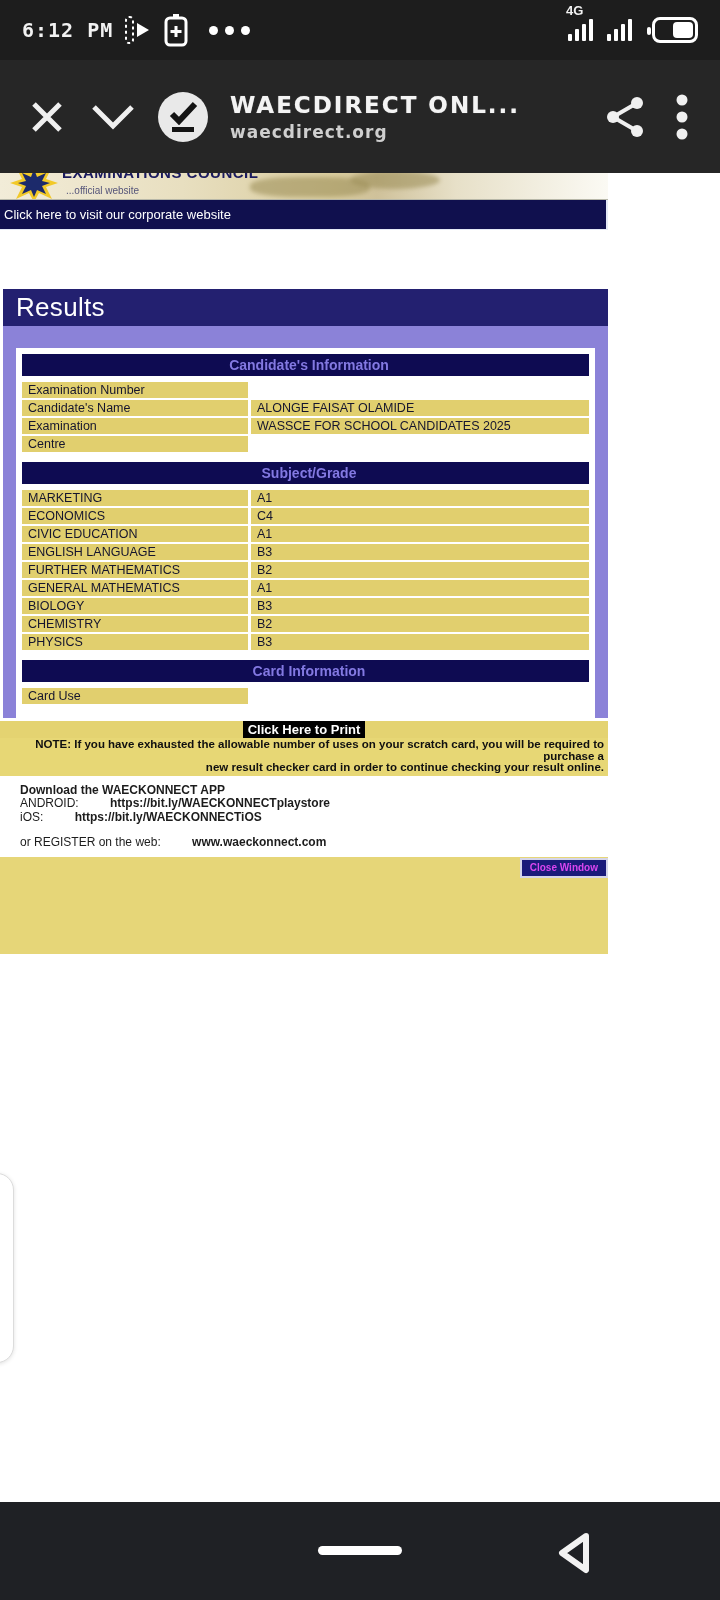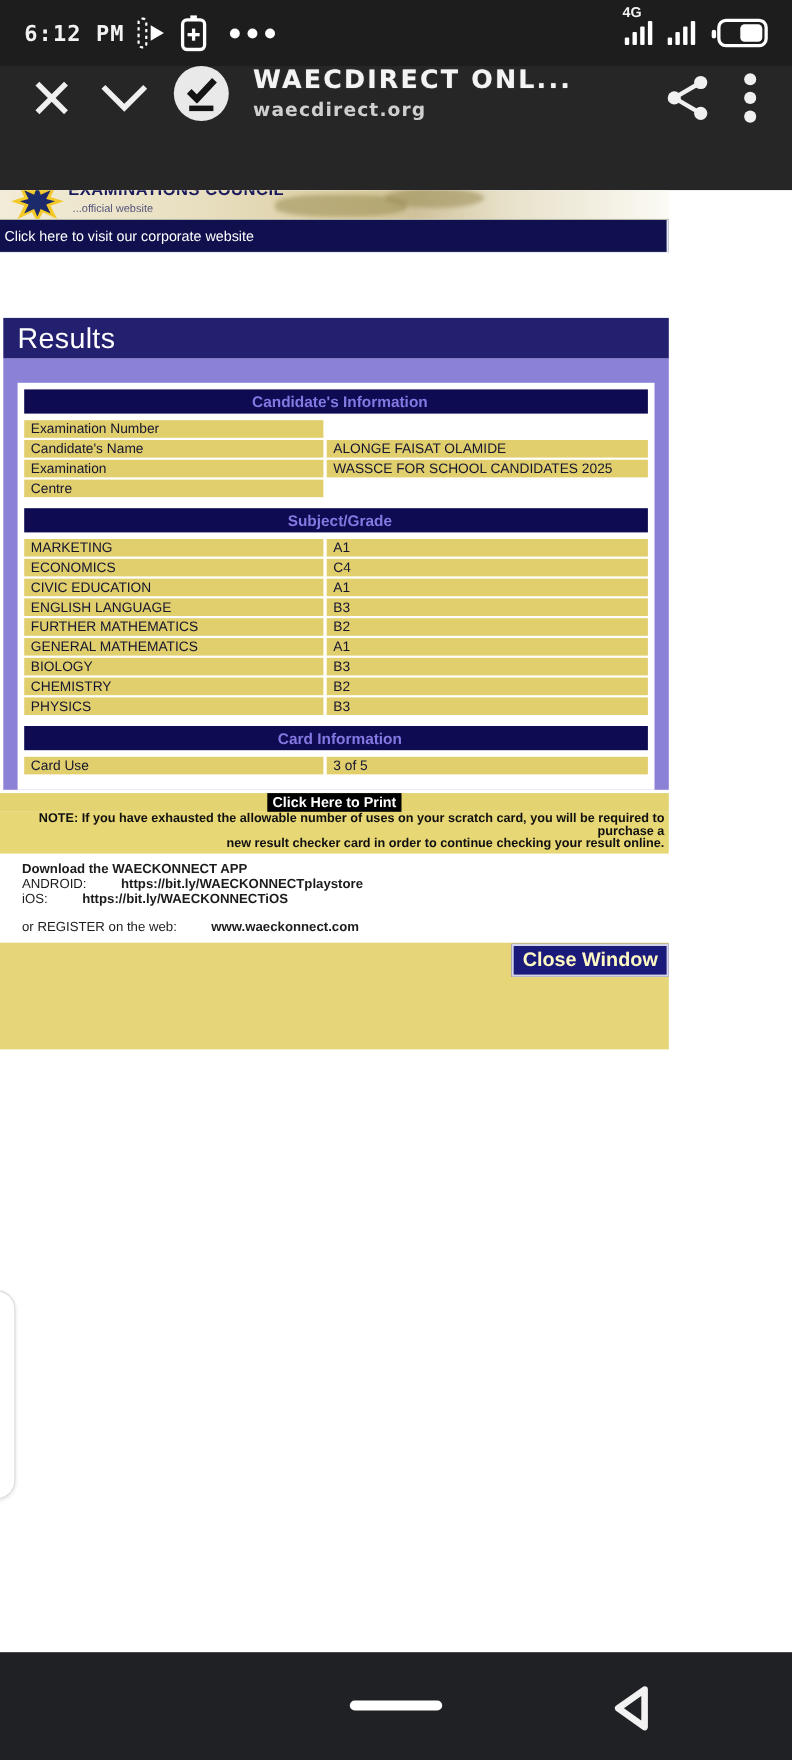--- a/index.html
+++ b/index.html
@@ -25,21 +25,21 @@
   .bars { display:flex; align-items:flex-end; gap:3px; }
   .bars i { width:4px; background:#fff; display:block; border-radius:1px; }
   .battery {
     width:46px; height:26px; border:3px solid #fff; border-radius:8px;
     position:relative; margin-left:6px;
   }
   .battery .fill { position:absolute; right:2px; top:2px; bottom:2px; width:20px; background:#fff; border-radius:4px; }
   .battery .nub { position:absolute; left:-8px; top:7px; width:4px; height:8px; background:#fff; border-radius:2px; }
   
   .chrome {
-    height:113px; background:#262626; display:flex; 
+    height:113px; background:#262626; display:flex; align-items:center;
     padding:0 18px; gap:8px;
   }
   .icon-btn { width:58px; height:58px; display:flex; align-items:center; justify-content:center; flex:0 0 auto; }
   .badge-circle {
     width:50px; height:50px; border-radius:50%; background:#e9e9e9;
     display:flex; flex-direction:column; align-items:center; justify-content:center; gap:2px;
     flex:0 0 auto; margin:0 8px;
   }
   .badge-circle .bar { width:22px; height:5px; background:#141414; }
   .title-block { flex:1 1 auto; overflow:hidden; padding-left:6px; }
@@ -81,40 +81,40 @@
     height:22px; display:flex; align-items:center; padding-left:7px;
     margin-bottom:6px;
     justify-content:center;
   }
   .sec-gap { height:8px; }
   .row { display:flex; gap:3px; margin-bottom:2px; }
   .cell {
     background:#e1cf6e; color:#15152e; font-size:12.5px;
     height:16px; display:flex; align-items:center; padding-left:6px;
   }
-  .cell.label { width:272px; }
+  .cell.label { width:226px; }
   .cell.value { flex:1; }
   .print-band {
     margin-top:3px; width:608px; height:17px; background:#e4d371;
     display:flex; align-items:center; justify-content:center;
   }
   .print-chip { background:#000; color:#fff; font-weight:bold; font-size:13px; padding:1px 5px; line-height:15px; }
   .note-band {
     width:608px; background:#e7d775; padding:1px 4px 2px 4px;
     font-size:11.5px; font-weight:bold; color:#101010; text-align:right; line-height:11.5px;
   }
   .download-block { padding:8px 0 0 20px; font-size:12px; color:#1c1c1c; line-height:13.5px; }
   .dl-line { margin-bottom:0; }
   .dl-heading { font-weight:bold; }
   .dl-strong { font-weight:bold;margin-left:28px; }
   .dl-space { height:12px; }
   .footer-yellow { margin-top:7px; width:608px; height:97px; background:#e6d678; position:relative; }
   .close-btn {
-    position:absolute; top:1px; right:0; background:#1a1a7a; color:#fef9c3;
-    font-size:18px; font-weight:bold; padding:2px 8px 3px 8px;
+    position:absolute; top:1px; right:0; background:#1a1a7a; color:#d946ef;
+    font-size:10px; font-weight:bold; padding:2px 8px 3px 8px;
     border:2px solid #d4d4ea;
   }
   .edge-handle {
     position:absolute; left:-20px; top:1000px; width:34px; height:190px;
     background:#ffffff; border:1px solid #dcdcdc; border-radius:18px;
     box-shadow:0 1px 4px rgba(0,0,0,.12);
   }
   
   .nav-bar {
     position:absolute; left:0; bottom:0; width:720px; height:98px; background:#1f2125;
@@ -295,21 +295,20 @@
         <div class="cell label">PHYSICS</div>
         <div class="cell value">B3</div>
       </div>
 
       <div class="sec-gap"></div>
       <div class="sec-header">
         <span>Card Information</span>
       </div>
       <div class="row">
         <div class="cell label">Card Use</div>
-        <div class="cell value">3 of 5</div>
       </div>
 
     </div>
   </div>
 
   <div class="print-band">
     <span class="print-chip">Click Here to Print</span>
   </div>
 
   <div class="note-band">

